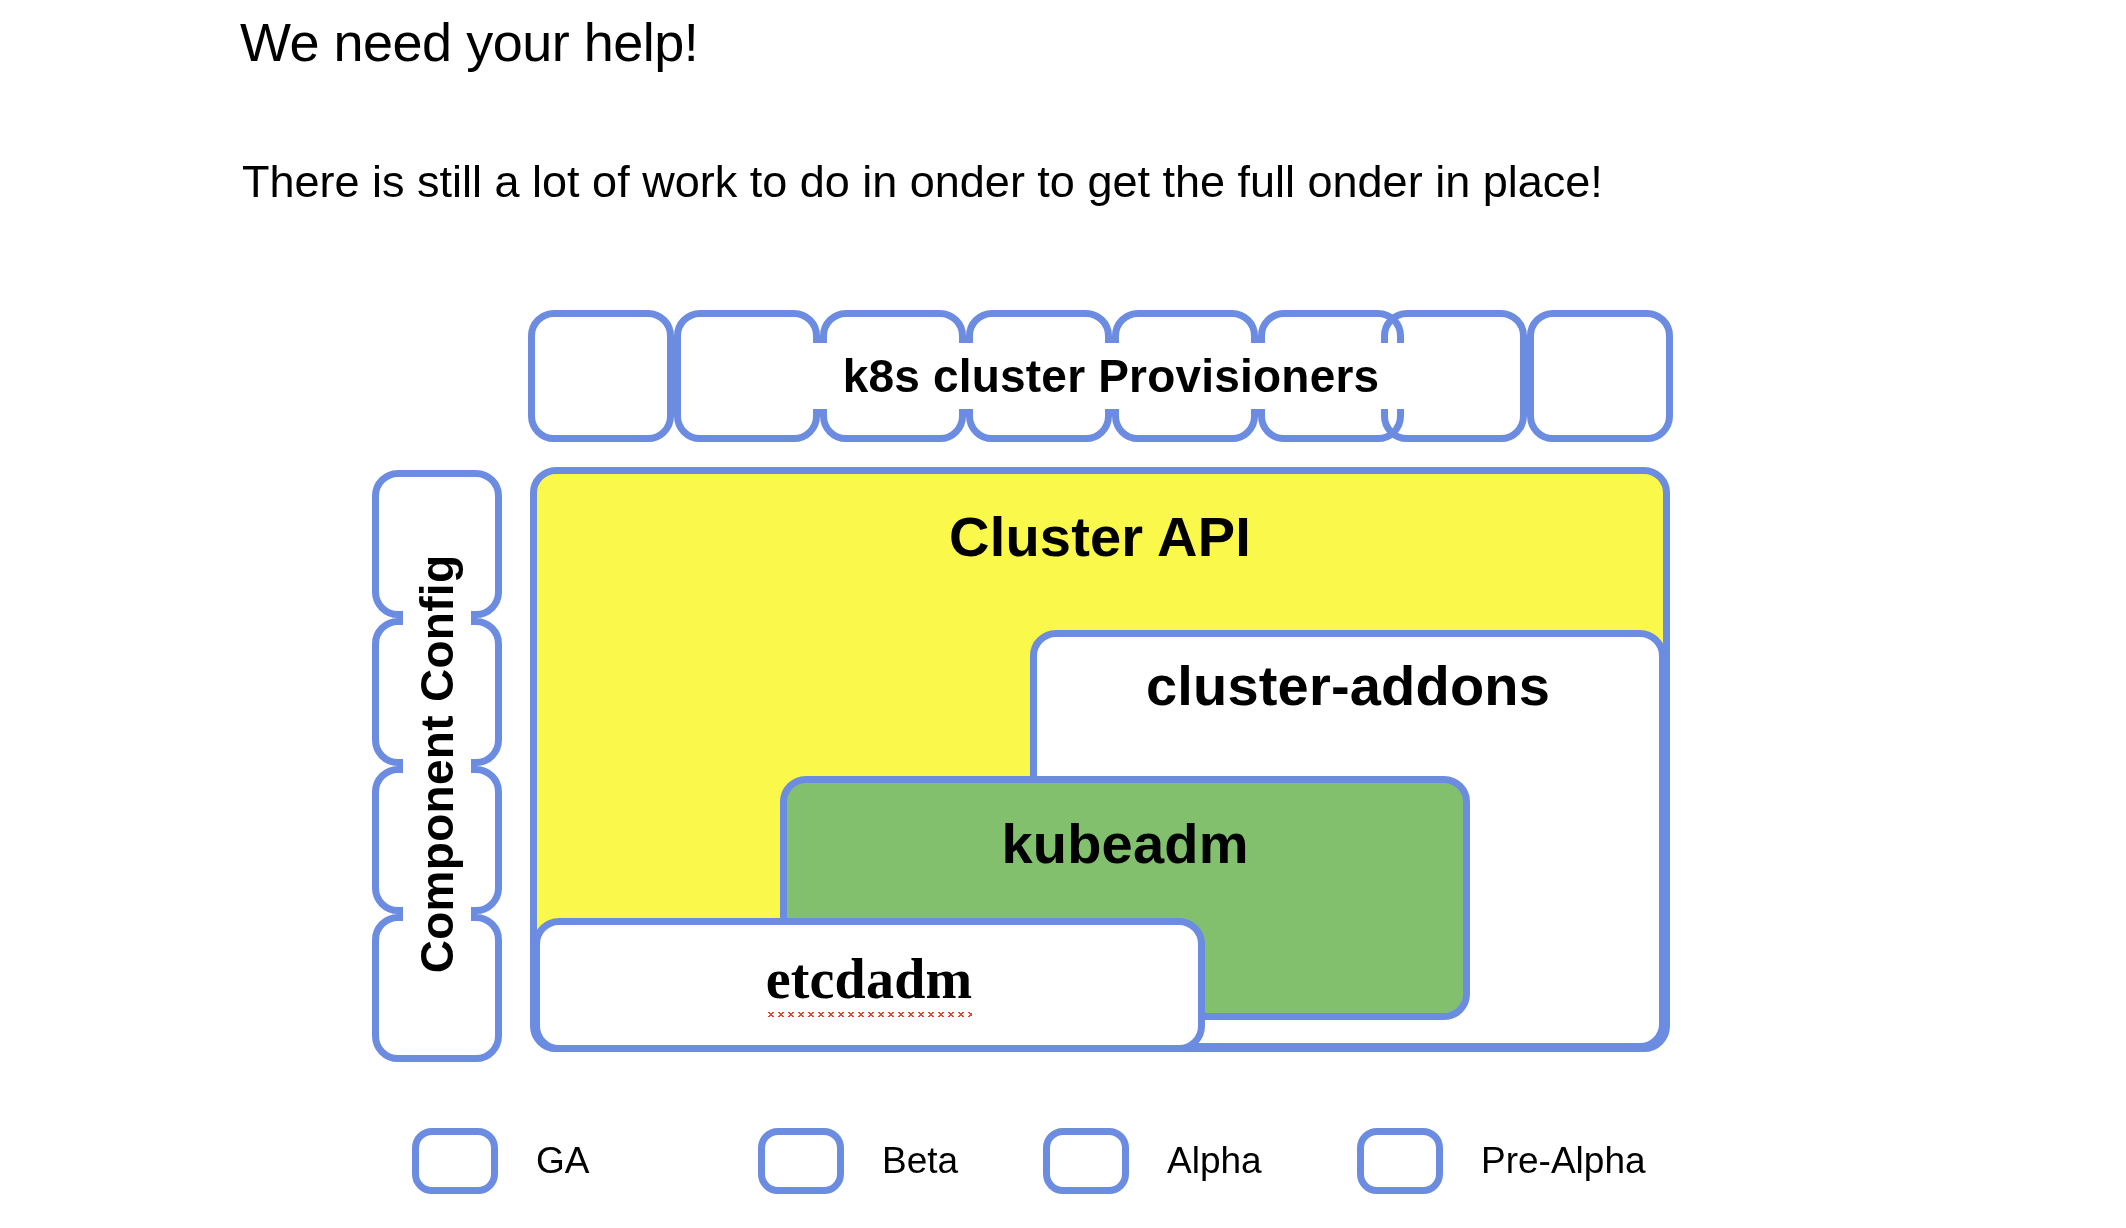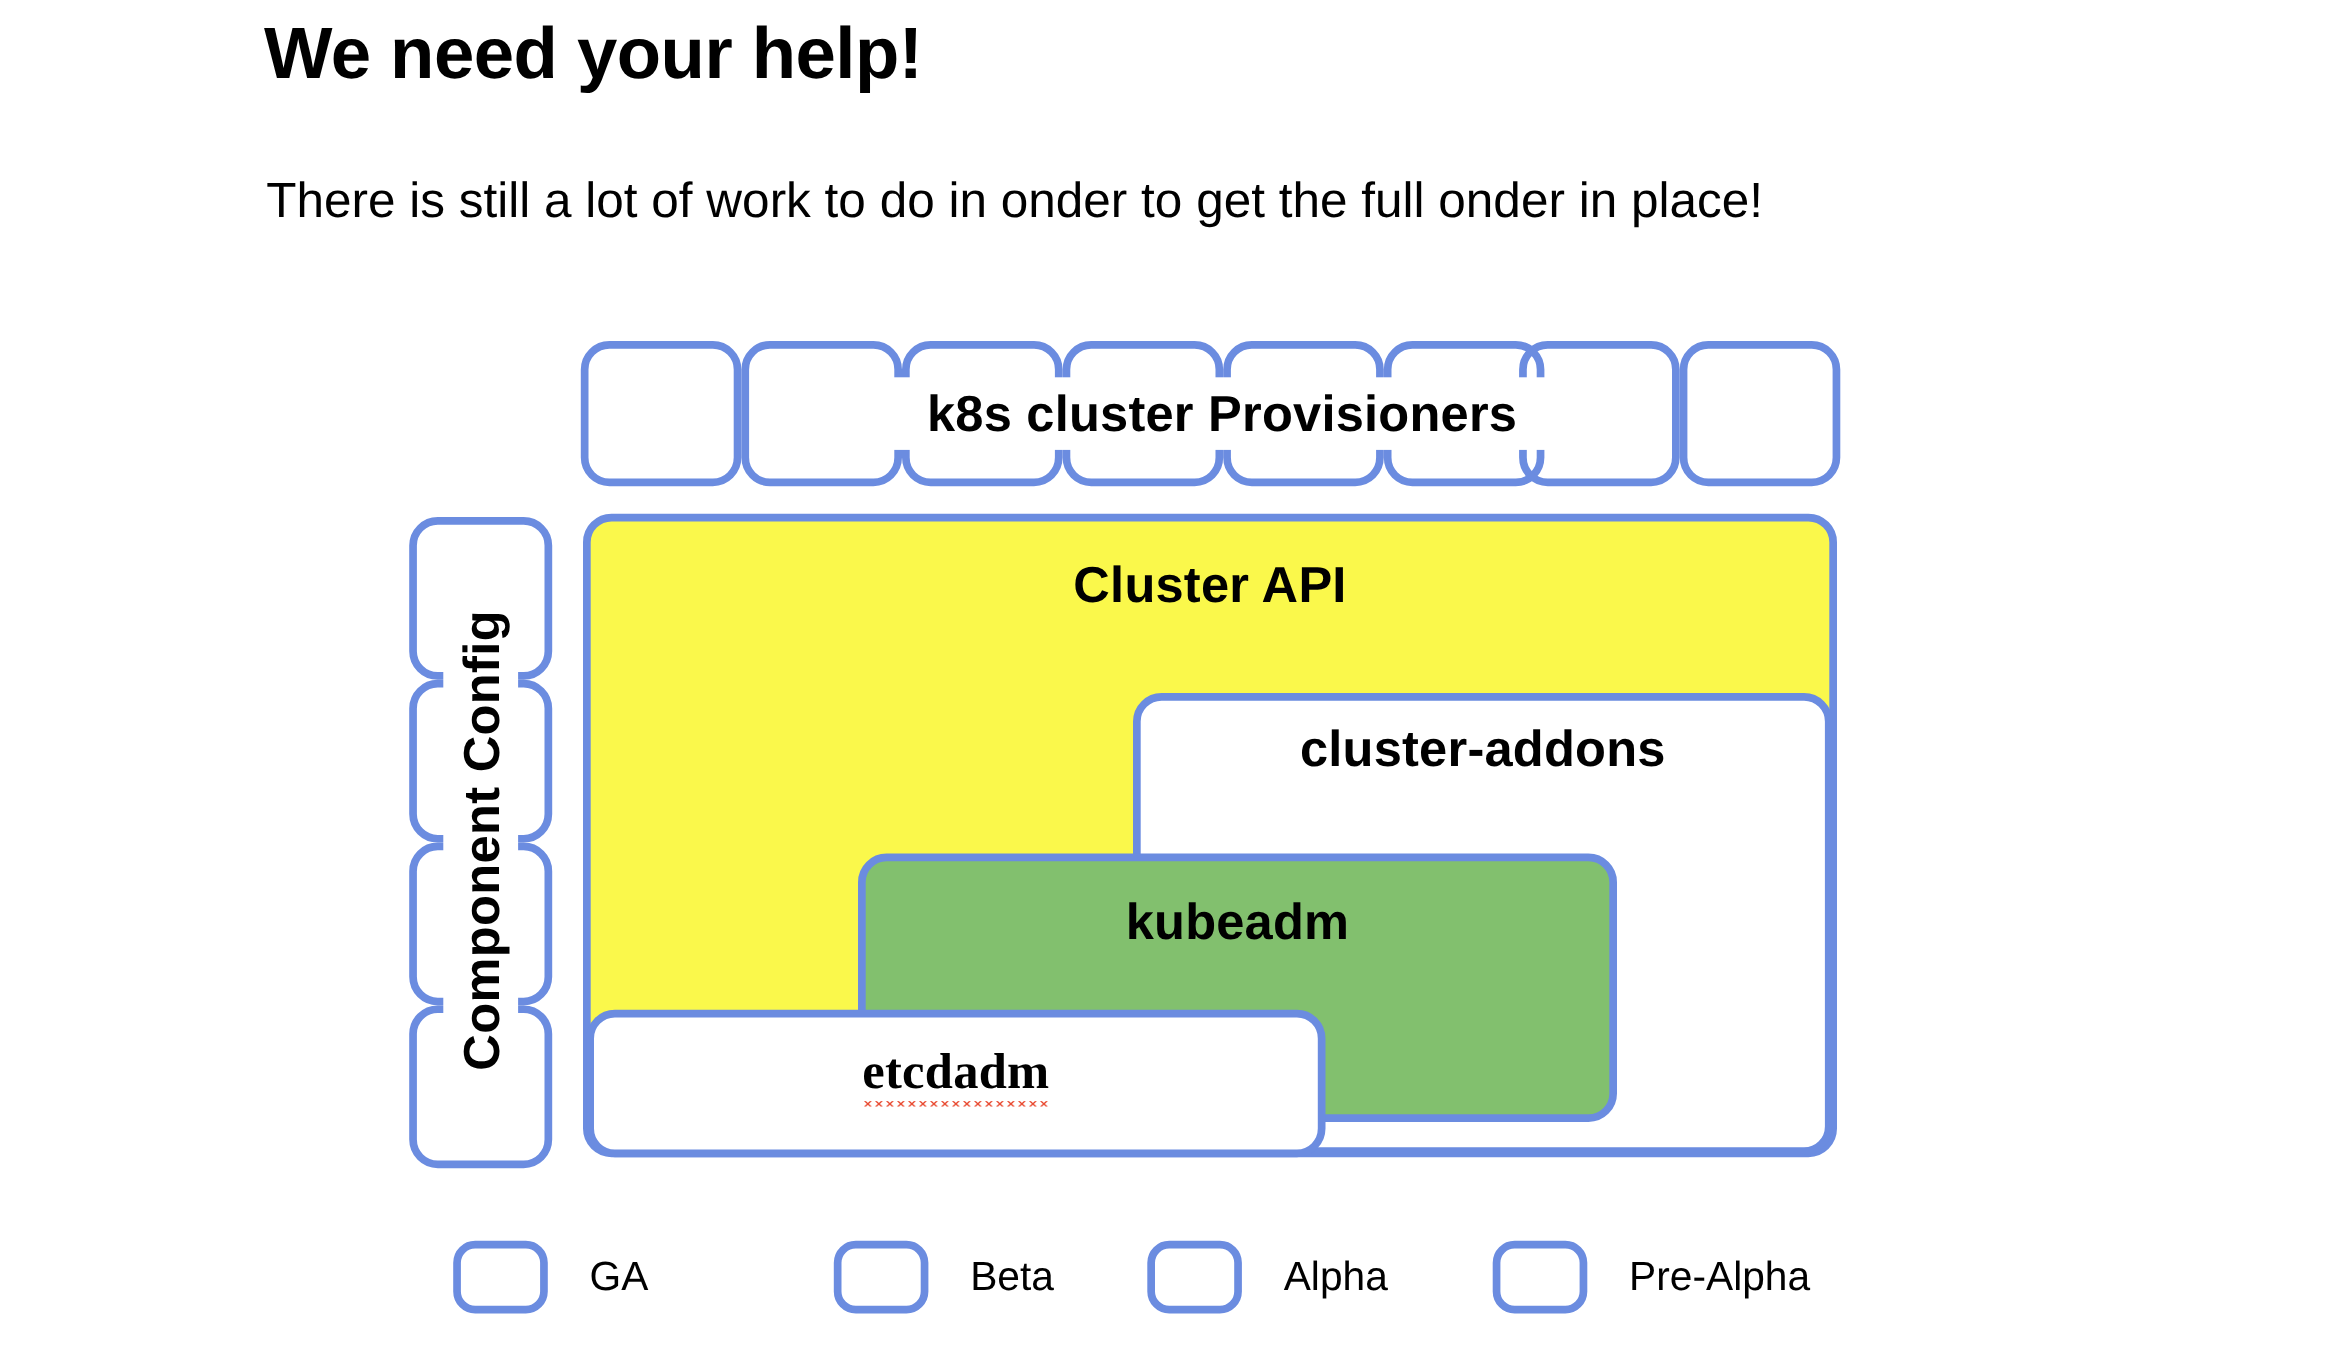--- a/index.html
+++ b/index.html
@@ -17,22 +17,22 @@
     height: 1228px;
     background: #ffffff;
     overflow: hidden;
   }
 
   
   #page-title {
     position: absolute;
     left: 240px;
     top: 14px;
-    font-size: 66px;
-    font-weight: 700;
+    font-size: 54px;
+    font-weight: 400;
     line-height: 1.05;
     letter-spacing: -0.5px;
     white-space: nowrap;
   }
   #page-subtitle {
     position: absolute;
     left: 242px;
     top: 157px;
     font-size: 45px;
     font-weight: 400;
@@ -124,21 +124,21 @@
   #n-etcdadm {
     left: 533px; top: 918px; width: 672px; height: 134px;
     z-index: 16;
     font-family: Liberation Serif, serif;
   }
 
   .node-label {
     position: absolute;
     left: 0; right: 0;
     text-align: center;
-    font-size: 46px;
+    font-size: 56px;
     font-weight: bold;
     letter-spacing: 0.2px;
     color: #000000;
   }
   #n-clusterapi .node-label { top: 30px; }
   #n-addons    .node-label { top: 16px; }
   #n-kubeadm   .node-label { top: 28px; }
   #n-etcdadm   .node-label { top: 22px; }
 
   .misspelled {

